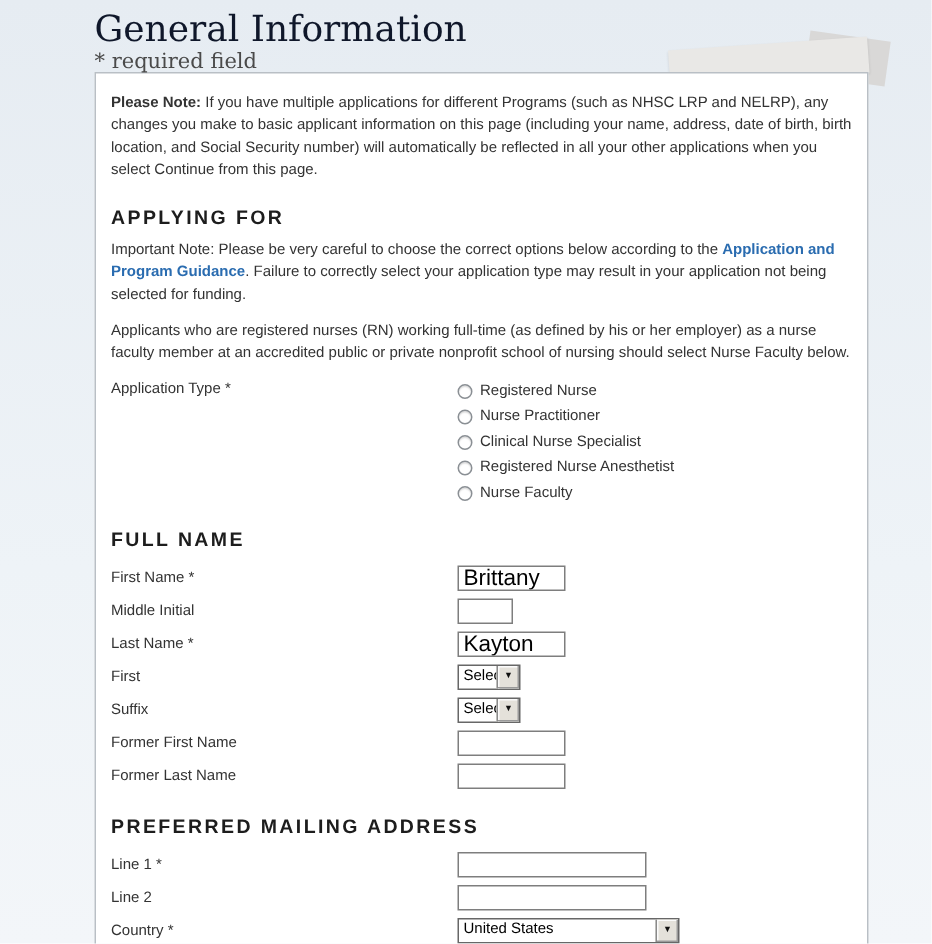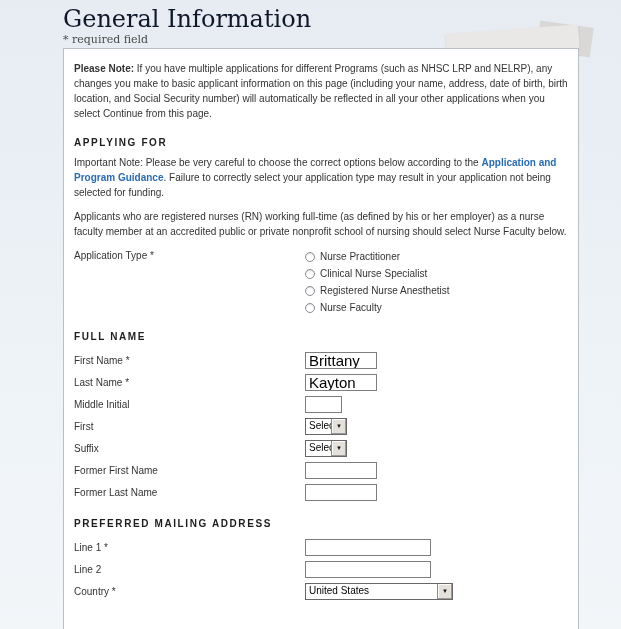--- a/index.html
+++ b/index.html
@@ -14,37 +14,37 @@
   }
 
   
   .paper { position:absolute; z-index:0; }
   .paper-back  { left:538px; top:24px; width:54px; height:30px; background:#d9d8d7; transform:rotate(8deg); }
   .paper-front { left:446px; top:29px; width:133px; height:24px; background:#e9e8e6; transform:rotate(-4deg); box-shadow:0 1px 2px rgba(0,0,0,.12); }
 
   
   .page-header { position:absolute; left:63px; top:6px; z-index:2; }
   .page-title { font-family:"DejaVu Serif", serif; font-size:24px; font-weight:400; color:#0f172a; line-height:26px; }
-  .required-note { font-family:"DejaVu Serif", serif; font-size:11px; color:#4a4a4a; margin-top:1px; }
+  .required-note { font-family:"DejaVu Serif", serif; font-size:14px; color:#4a4a4a; margin-top:1px; }
 
   
   .panel {
     position:absolute; left:63px; top:48px; z-index:1;
     width:516px; height:620px;
     background:#fff; border:1px solid #b9bfc5;
     padding:12px 10px 20px 10px;
   }
 
   .note-par { line-height:15px; margin-bottom:16px; }
   .note-par b { font-weight:bold; }
   .par { line-height:15px; margin-bottom:9px; }
   .link { color:#2a6cb0; font-weight:bold; cursor:pointer; }
 
   .section-heading {
-    font-size:10px; font-weight:bold; color:#1d1d1d;
+    font-size:13px; font-weight:bold; color:#1d1d1d;
     letter-spacing:1.6px; margin:11px 0 7px 0;
   }
   .section-heading.tight { margin-top:15px; }
 
   .form-row { display:flex; align-items:center; height:22px;gap:21px; }
   .form-row.top { align-items:flex-start; height:auto; margin-bottom:3px; }
   .field-label { width:210px; flex:0 0 210px; color:#333; padding-top:0; }
   .form-row.top .field-label { padding-top:2px; }
 
   .radio-group { display:flex; flex-direction:column; }
@@ -100,20 +100,24 @@
 
   <p class="par"><span>Important Note: Please be very careful to choose the correct options below according to the </span><span class="link">Application and Program Guidance</span><span>. Failure to correctly select your application type may result in your application not being selected for funding.</span></p>
 
   <p class="par">Applicants who are registered nurses (RN) working full-time (as defined by his or her employer) as a nurse faculty member at an accredited public or private nonprofit school of nursing should select Nurse Faculty below.</p>
 
   <div class="form-row top">
     <div class="field-label">Application Type *</div>
     <div class="radio-group">
       <div class="radio-option">
         <span class="radio-circle"></span>
+        <span class="radio-label">Registered Nurse</span>
+      </div>
+      <div class="radio-option">
+        <span class="radio-circle"></span>
         <span class="radio-label">Nurse Practitioner</span>
       </div>
       <div class="radio-option">
         <span class="radio-circle"></span>
         <span class="radio-label">Clinical Nurse Specialist</span>
       </div>
       <div class="radio-option">
         <span class="radio-circle"></span>
         <span class="radio-label">Registered Nurse Anesthetist</span>
       </div>
@@ -124,26 +128,26 @@
     </div>
   </div>
 
   <div class="section-heading tight">FULL NAME</div>
 
   <div class="form-row">
     <div class="field-label">First Name *</div>
     <input type="text" class="w-name" value="Brittany" style="">
   </div>
   <div class="form-row">
+    <div class="field-label">Middle Initial</div>
+    <input type="text" class="w-mi" value="" style="">
+  </div>
+  <div class="form-row">
     <div class="field-label">Last Name *</div>
     <input type="text" class="w-name" value="Kayton" style="">
-  </div>
-  <div class="form-row">
-    <div class="field-label">Middle Initial</div>
-    <input type="text" class="w-mi" value="" style="">
   </div>
   <div class="form-row">
     <div class="field-label">First</div>
     <div class="select sel-title">
       <span class="sel-text">Select</span>
       <span class="sel-btn">▼</span>
     </div>
   </div>
   <div class="form-row">
     <div class="field-label">Suffix</div>

